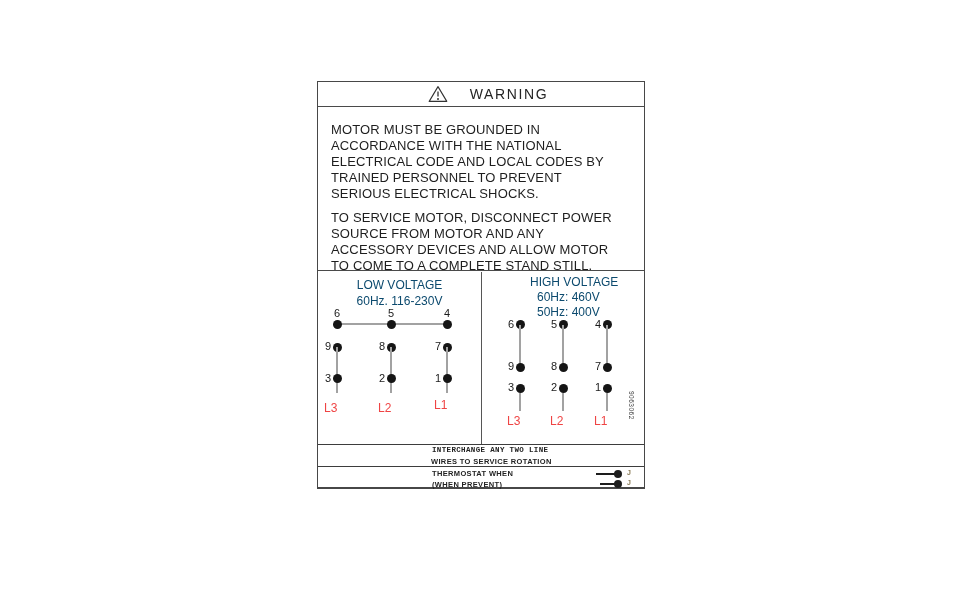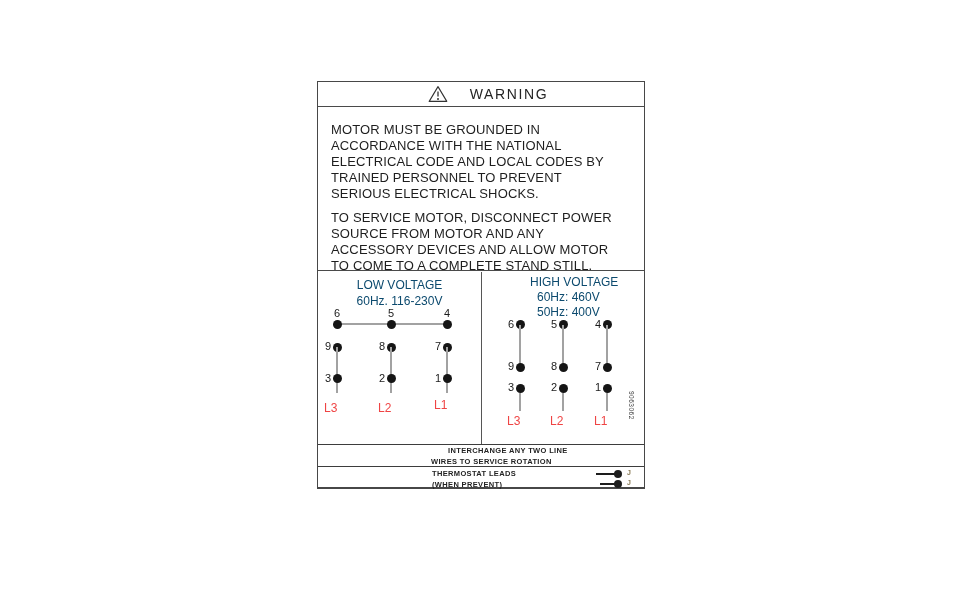--- a/index.html
+++ b/index.html
@@ -132,23 +132,23 @@
   <span class="abs term t-r" style="left:272px;top:299px;width:11px;">1</span>
   <div class="abs dot" style="left:285px;top:302px;"></div>
   <div class="abs vwire" style="left:288px;top:311px;height:18px;"></div>
   <span class="abs llabel" style="left:276px;top:332px;">L1</span>
 
   <span class="abs partnum" style="left:310px;top:309px;">9063062</span>
 
   <div class="notes1"></div>
   <div class="notes2"></div>
 
-  <span class="note" style="left:130px;top:364px;">INTERCHANGE ANY TWO LINE</span>
+  <span class="note" style="left:114px;top:364px;font-family:Liberation Mono, monospace;">INTERCHANGE ANY TWO LINE</span>
   <span class="note" style="left:113px;top:375px;">WIRES TO SERVICE ROTATION</span>
-  <span class="note" style="left:114px;top:387px;">THERMOSTAT LEADS</span>
+  <span class="note" style="left:114px;top:387px;">THERMOSTAT WHEN</span>
   <span class="note" style="left:114px;top:398px;">(WHEN PREVENT)</span>
 
   <div class="leadline" style="left:278px;top:391px;width:19px;"></div>
   <div class="leaddot" style="left:296px;top:388px;"></div>
   <span class="leadj" style="left:309px;top:387px;">J</span>
 
   <div class="leadline" style="left:282px;top:401px;width:15px;"></div>
   <div class="leaddot" style="left:296px;top:398px;"></div>
   <span class="leadj" style="left:309px;top:397px;">J</span>
 

